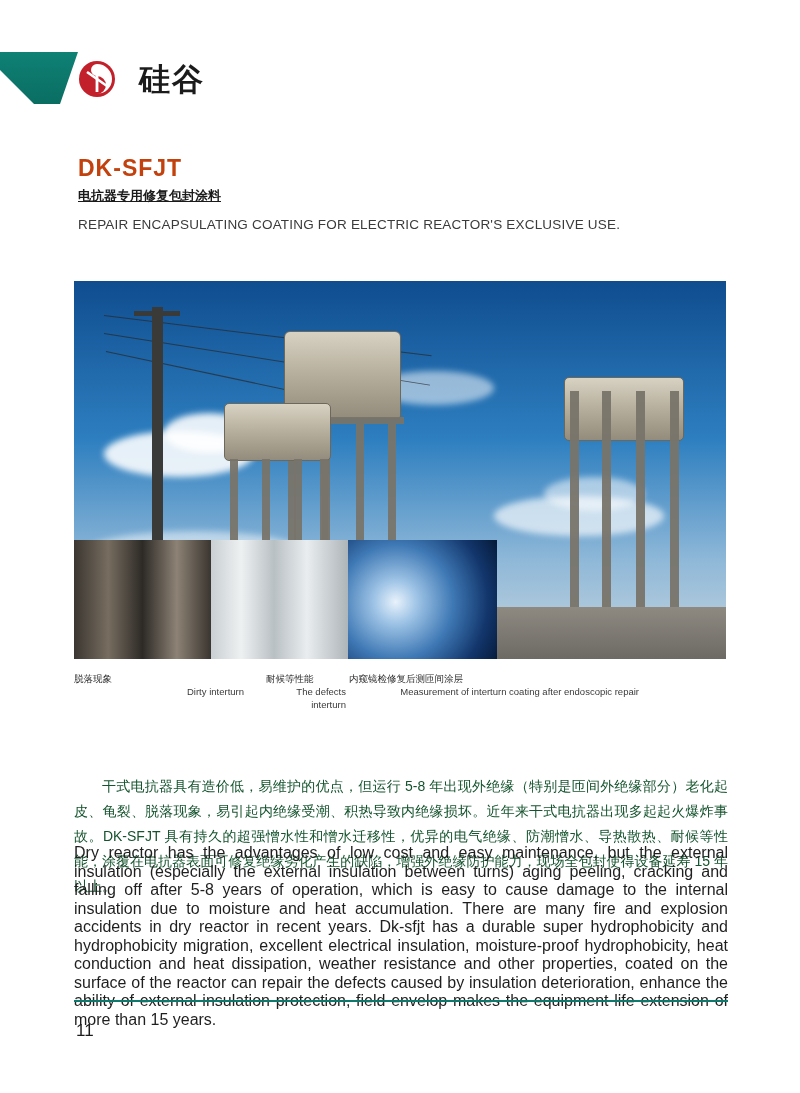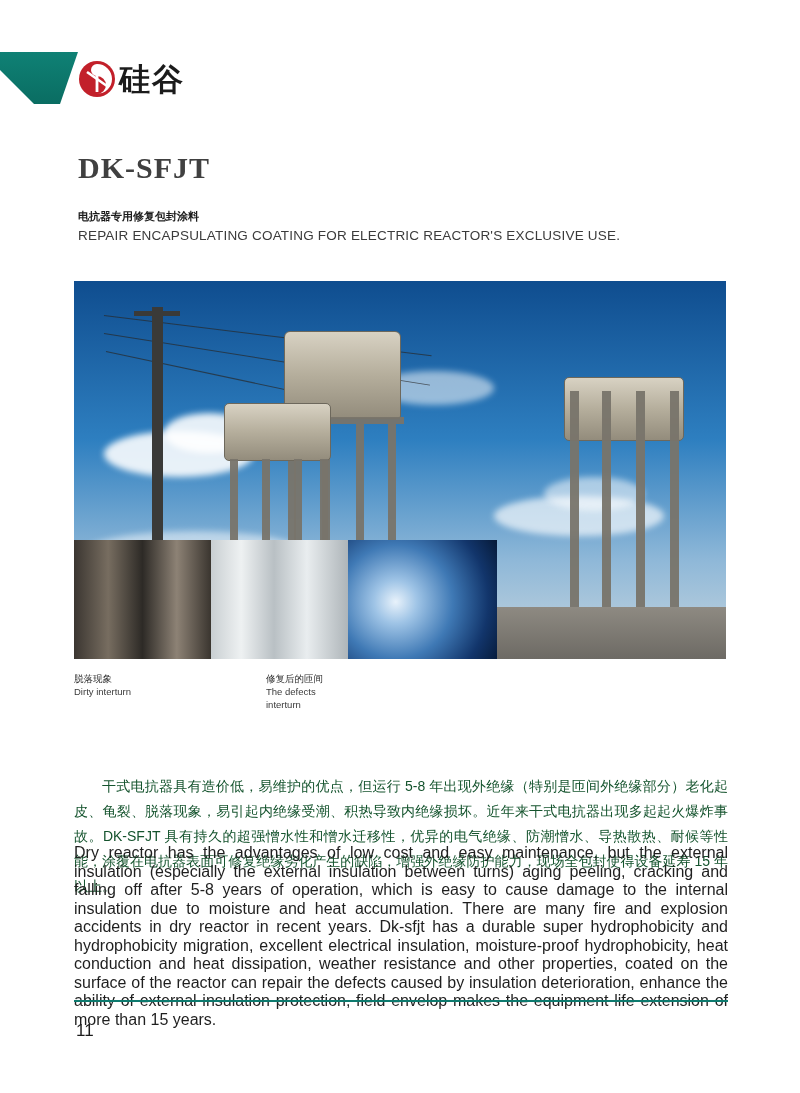--- a/index.html
+++ b/index.html
@@ -55,50 +55,51 @@
     height: 38px;
     position: relative;
     flex: none;
   }
   .logo-text {
     font-family: "DejaVu Sans", sans-serif;
     font-size: 31px;
     font-weight: bold;
     color: #1b1b1b;
     letter-spacing: 2px;
-    margin-left: 3px;
+    margin-left: 23px;
     line-height: 38px;
   }
 
   
   .title-block {
     position: absolute;
     left: 78px;
     top: 150px;
     width: 560px;
   }
   .product-code {
-    font-family: Liberation Serif, serif;
-    font-size: 30px;
+    font-family: Liberation Sans, sans-serif;
+    font-size: 23px;
     font-weight: bold;
-    color: #404040;
+    color: #c2410c;
     letter-spacing: 1px;
     line-height: 36px;
   }
   .product-cn {
-    font-size: 11px;
+    font-size: 13px;
     font-weight: bold;
     color: #1b1b1b;
-    margin-top: 20px;
+    margin-top: 0;
     line-height: 20px;
+    text-decoration: underline;
   }
   .product-en {
     font-size: 13.5px;
     color: #3b3b3b;
-    margin-top: 1px;
+    margin-top: 10px;
     line-height: 17px;
     letter-spacing: 0.2px;
   }
 
   
   .photos {
     position: absolute;
     left: 74px;
     top: 281px;
     width: 652px;
@@ -177,21 +178,21 @@
     width: 660px;
     height: 42px;
   }
   .cap {
     position: absolute;
     font-size: 9.5px;
     color: #2b2b2b;
     line-height: 13px;
   }
   .cap .cn { display: block; }
-  .cap .en { display: block; color: #3a3a3a; }
+  .cap .en { display: block; color: #3a3a3a; text-align: right; }
   .cap1 { left: 0; top: 0; width: 170px; }
   .cap2 { left: 192px; top: 0; width: 80px; }
   .cap3 { left: 275px; top: 0; width: 290px; }
 
   
   .body-cn {
     position: absolute;
     left: 74px;
     top: 760px;
     width: 654px;
@@ -300,22 +301,26 @@
     <div class="strip-cell cell-c"></div>
   </div>
 </div>
 
 <div class="captions">
   <div class="cap cap1">
     <span class="cn">脱落现象</span>
     <span class="en">Dirty interturn</span>
   </div>
   <div class="cap cap2">
-    <span class="cn">修复后的匝间</span>
+    <span class="cn">耐候等性能</span>
     <span class="en">The defects interturn</span>
+  </div>
+  <div class="cap cap3">
+    <span class="cn">内窥镜检修复后测匝间涂层</span>
+    <span class="en">Measurement of interturn coating after endoscopic repair</span>
   </div>
 </div>
 
 <p class="body-cn">干式电抗器具有造价低，易维护的优点，但运行 5-8 年出现外绝缘（特别是匝间外绝缘部分）老化起皮、龟裂、脱落现象，易引起内绝缘受潮、积热导致内绝缘损坏。近年来干式电抗器出现多起起火爆炸事故。DK-SFJT 具有持久的超强憎水性和憎水迁移性，优异的电气绝缘、防潮憎水、导热散热、耐候等性能，涂覆在电抗器表面可修复绝缘劣化产生的缺陷，增强外绝缘防护能力，现场全包封使得设备延寿 15 年以上。</p>
 <p class="body-en">Dry reactor has the advantages of low cost and easy maintenance, but the external insulation (especially the external insulation between turns) aging peeling, cracking and falling off after 5-8 years of operation, which is easy to cause damage to the internal insulation due to moisture and heat accumulation. There are many fire and explosion accidents in dry reactor in recent years. Dk-sfjt has a durable super hydrophobicity and hydrophobicity migration, excellent electrical insulation, moisture-proof hydrophobicity, heat conduction and heat dissipation, weather resistance and other properties, coated on the surface of the reactor can repair the defects caused by insulation deterioration, enhance the ability of external insulation protection, field envelop makes the equipment life extension of more than 15 years.</p>
 
 <div class="footer-rule"></div>
 <div class="page-number">11</div>
 
 </body></html>

